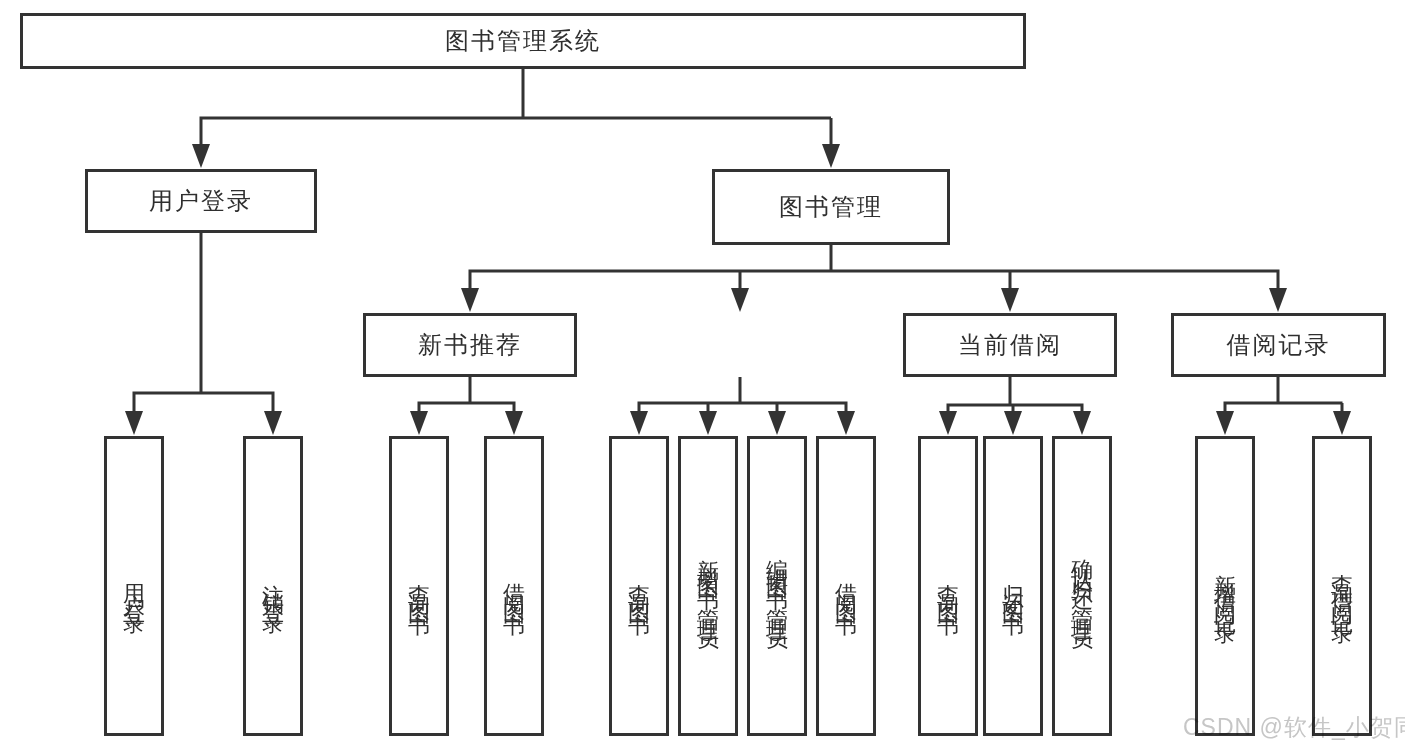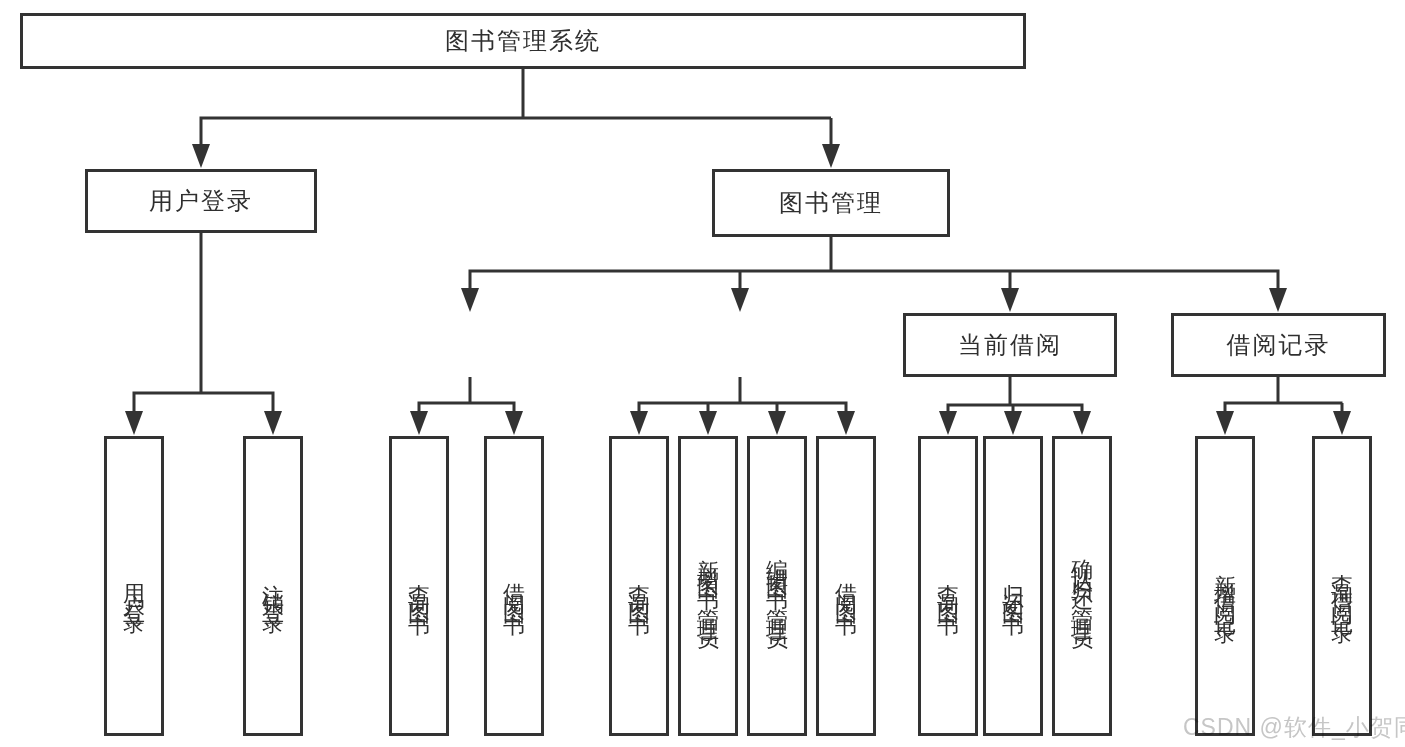--- a/index.html
+++ b/index.html
@@ -65,24 +65,27 @@
     </g>
   </svg>
 
   <div class="node" style="left:20px; top:13px; width:1006px; height:56px;">
     <span>图书管理系统</span>
   </div>
 
   <div class="node" style="left:85px; top:169px; width:232px; height:64px;">
     <span>用户登录</span>
   </div>
-  <div class="node" style="left:712px; top:169px; width:238px; height:68px;">
+  <div class="node" style="left:712px; top:169px; width:238px; height:76px;">
     <span>图书管理</span>
   </div>
 
+  <div class="node" style="left:363px; top:313px; width:214px; height:64px;">
+    <span>新书推荐</span>
+  </div>
   <div class="node" style="left:1171px; top:313px; width:215px; height:64px;">
     <span>借阅记录</span>
   </div>
   <div class="node" style="left:903px; top:313px; width:214px; height:64px;">
     <span>当前借阅</span>
   </div>
 
   <div class="leaf" style="left:104px;">
     <span class="vtext">用户登录</span>
   </div>

